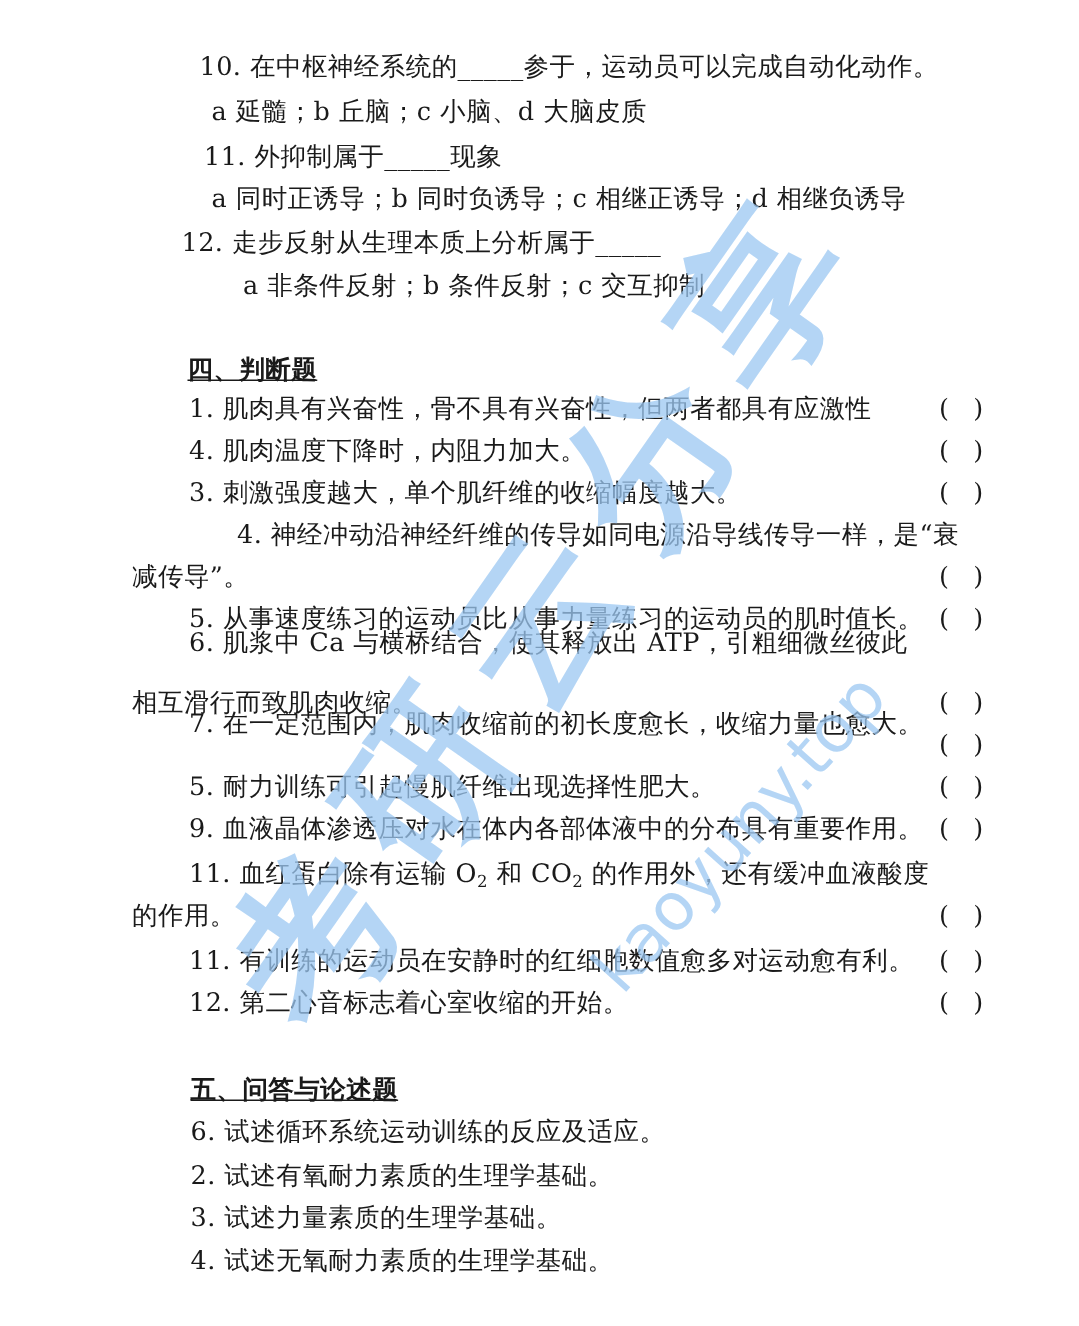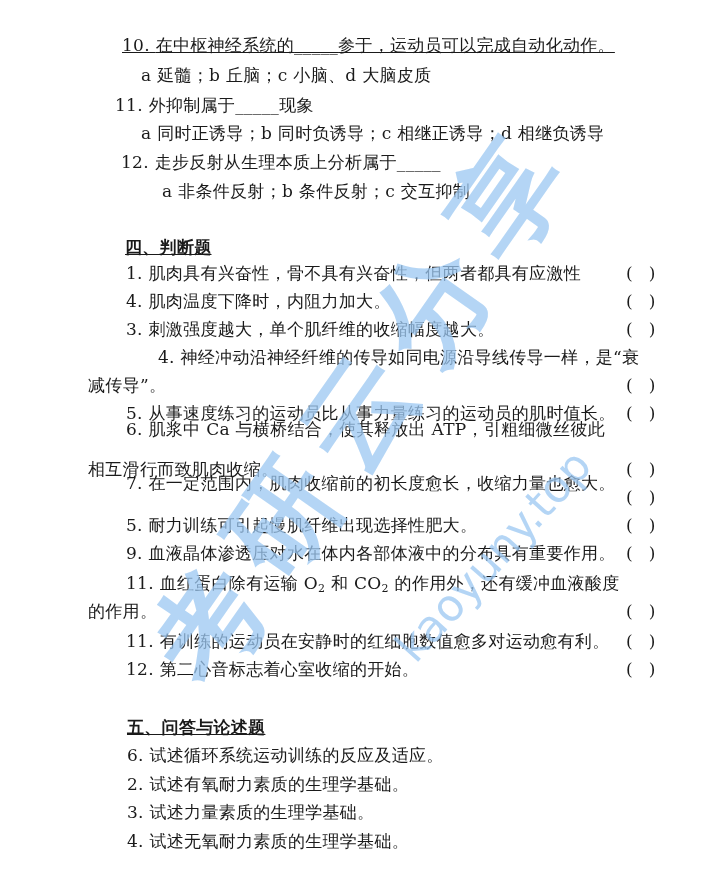--- a/index.html
+++ b/index.html
@@ -11,27 +11,27 @@
   .heading { font-family:"DejaVu Sans", "Liberation Sans", sans-serif; font-weight:bold; font-size:17px;text-decoration:underline; }
   .paren { position:absolute; left:626px; font-size:17px; line-height:22px; white-space:pre; }
   sub { font-size:11px; vertical-align:-3px; line-height:0; }
   .watermark { position:absolute; color:#9cc8f2; opacity:0.75; pointer-events:none; }
   .wm-cn { font-family:"DejaVu Serif", serif; font-size:110px; font-weight:bold; transform:rotate(-55deg); left:40px; top:330px; letter-spacing:20px; white-space:nowrap; }
   .wm-url { font-family:"DejaVu Sans", sans-serif; font-size:44px; transform:rotate(-48deg); left:360px; top:530px; white-space:nowrap; }
 </style>
 </head>
 <body>
 
-<div class="line" style="left:122px;top:34px;text-decoration:underline;">
+<div class="line" style="left:133px;top:34px;">
   <span>10.</span>
   <span>在中枢神经系统的</span><span>_____</span><span>参于，运动员可以完成自动化动作。</span>
 </div>
 <div class="line" style="left:141px;top:64px;">a 延髓；b 丘脑；c 小脑、d 大脑皮质</div>
 
-<div class="line" style="left:115px;top:94px;">
+<div class="line" style="left:136px;top:94px;">
   <span>11.</span>
   <span>外抑制属于</span><span>_____</span><span>现象</span>
 </div>
 <div class="line" style="left:141px;top:122px;">a 同时正诱导；b 同时负诱导；c 相继正诱导；d 相继负诱导</div>
 
 <div class="line" style="left:121px;top:151px;">
   <span>12.</span>
   <span>走步反射从生理本质上分析属于</span><span>_____</span>
 </div>
 <div class="line" style="left:162px;top:180px;">a 非条件反射；b 条件反射；c 交互抑制</div>

